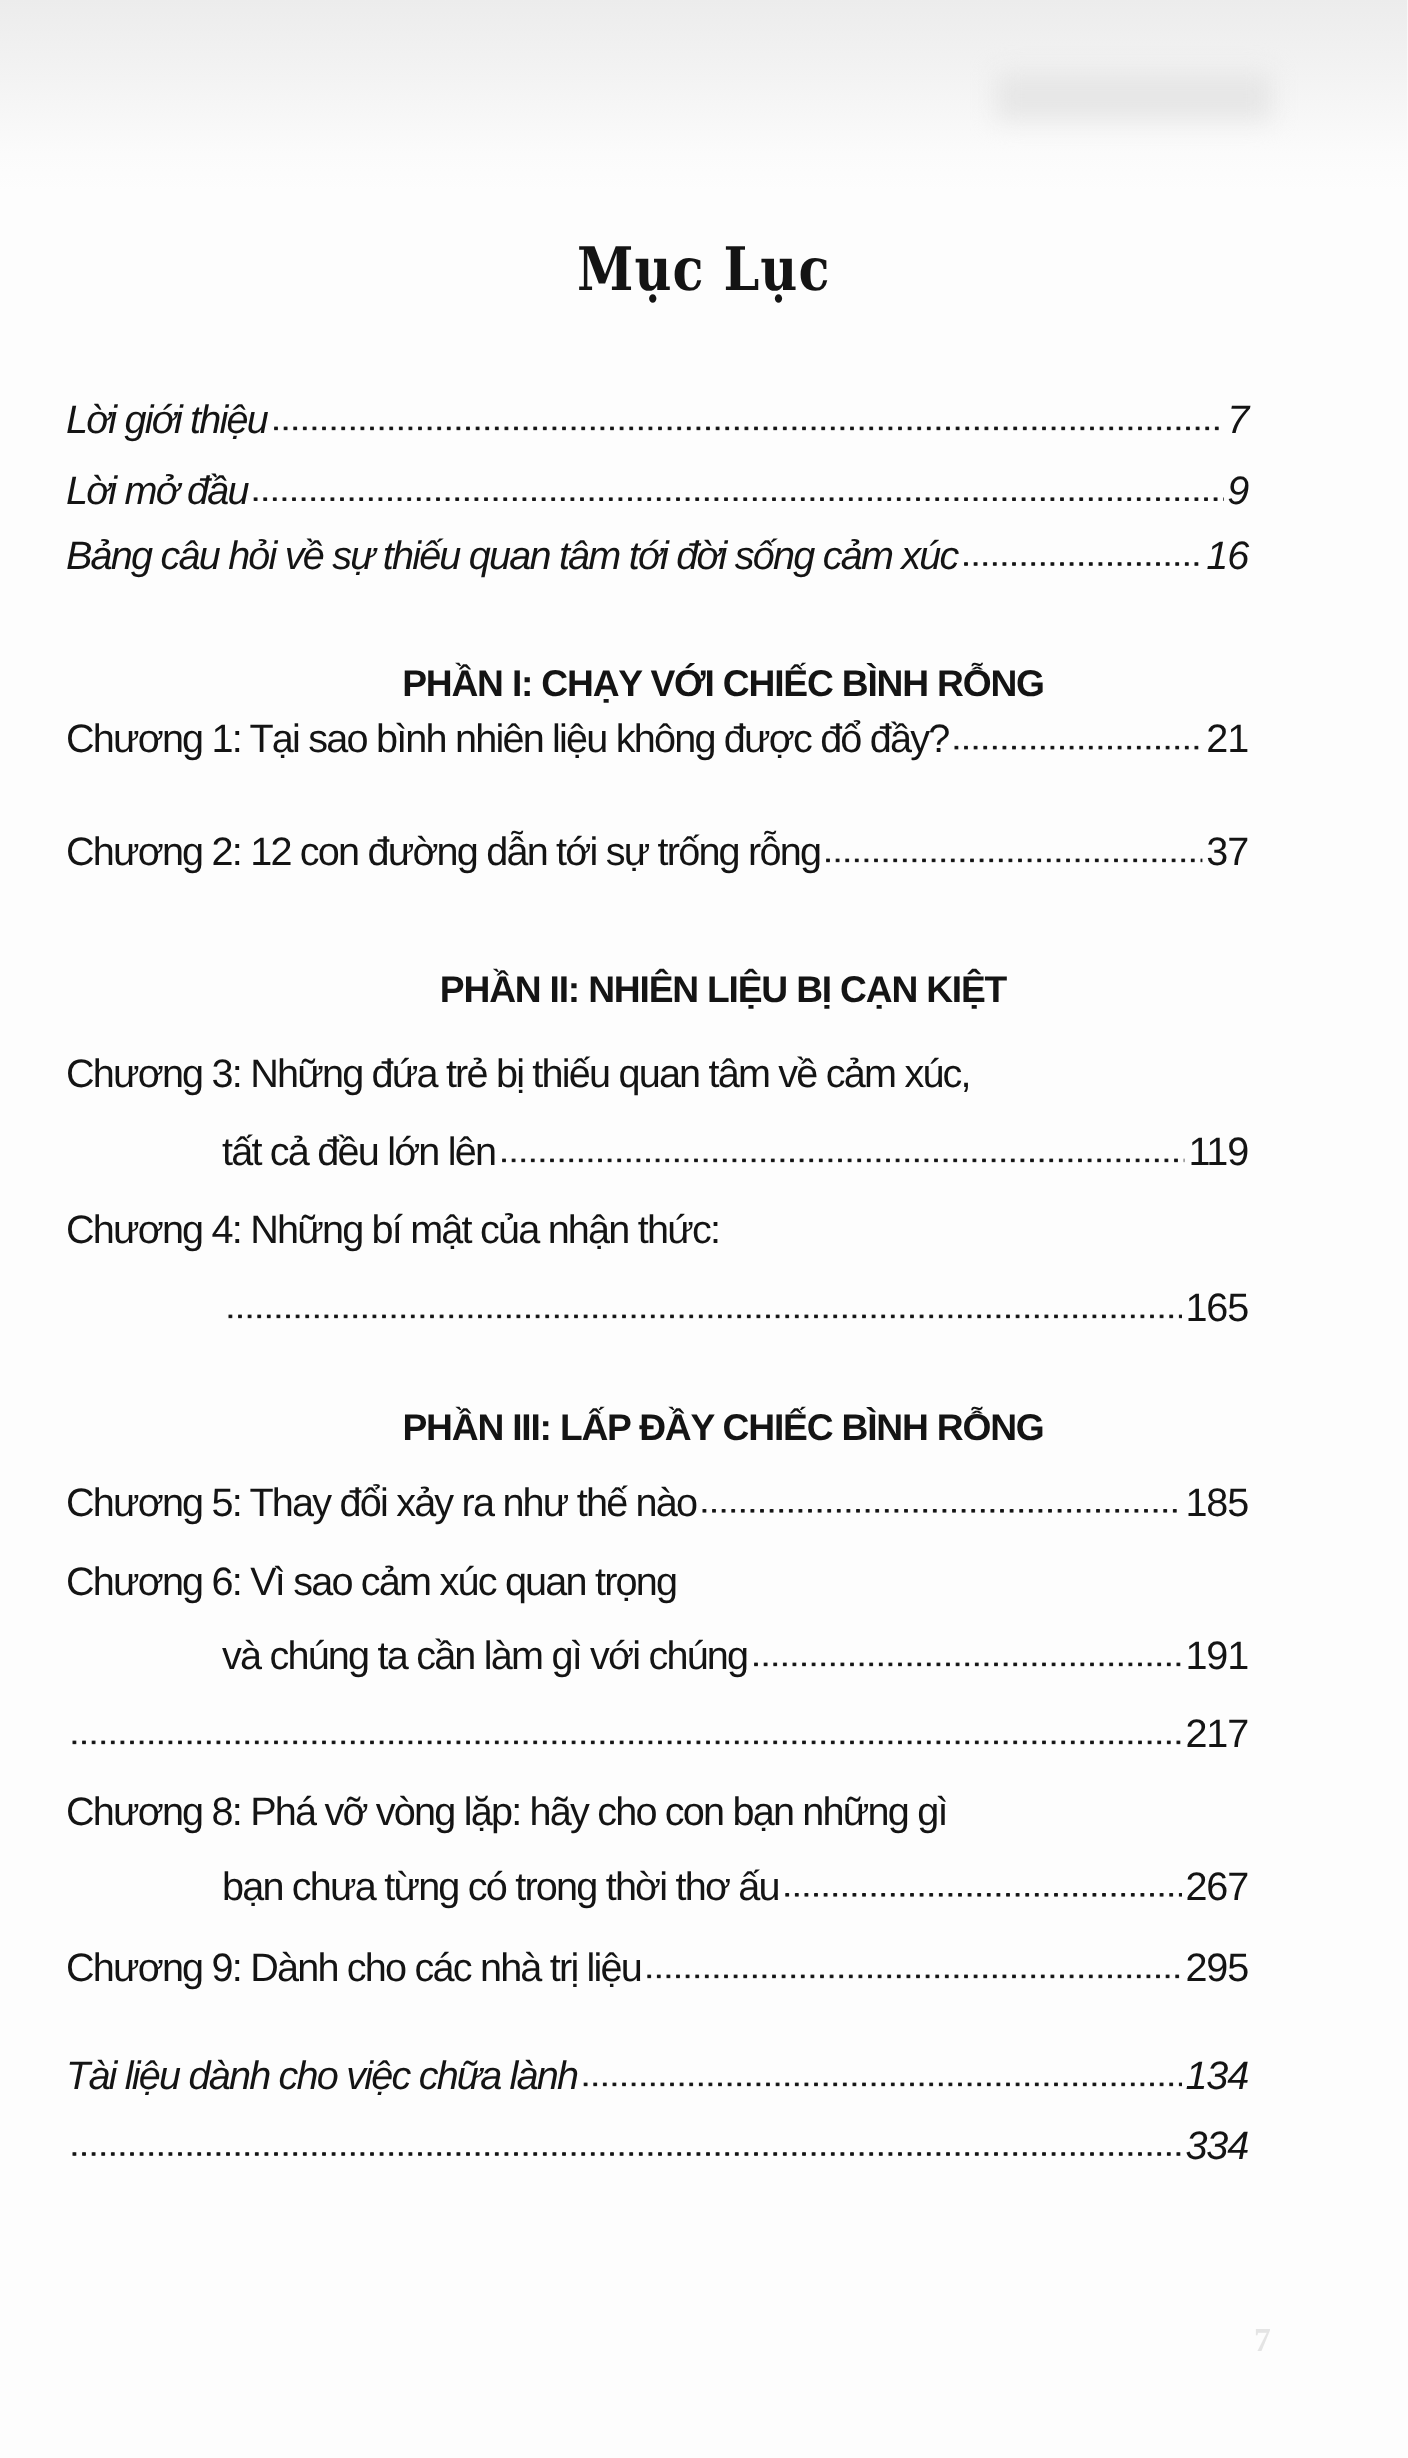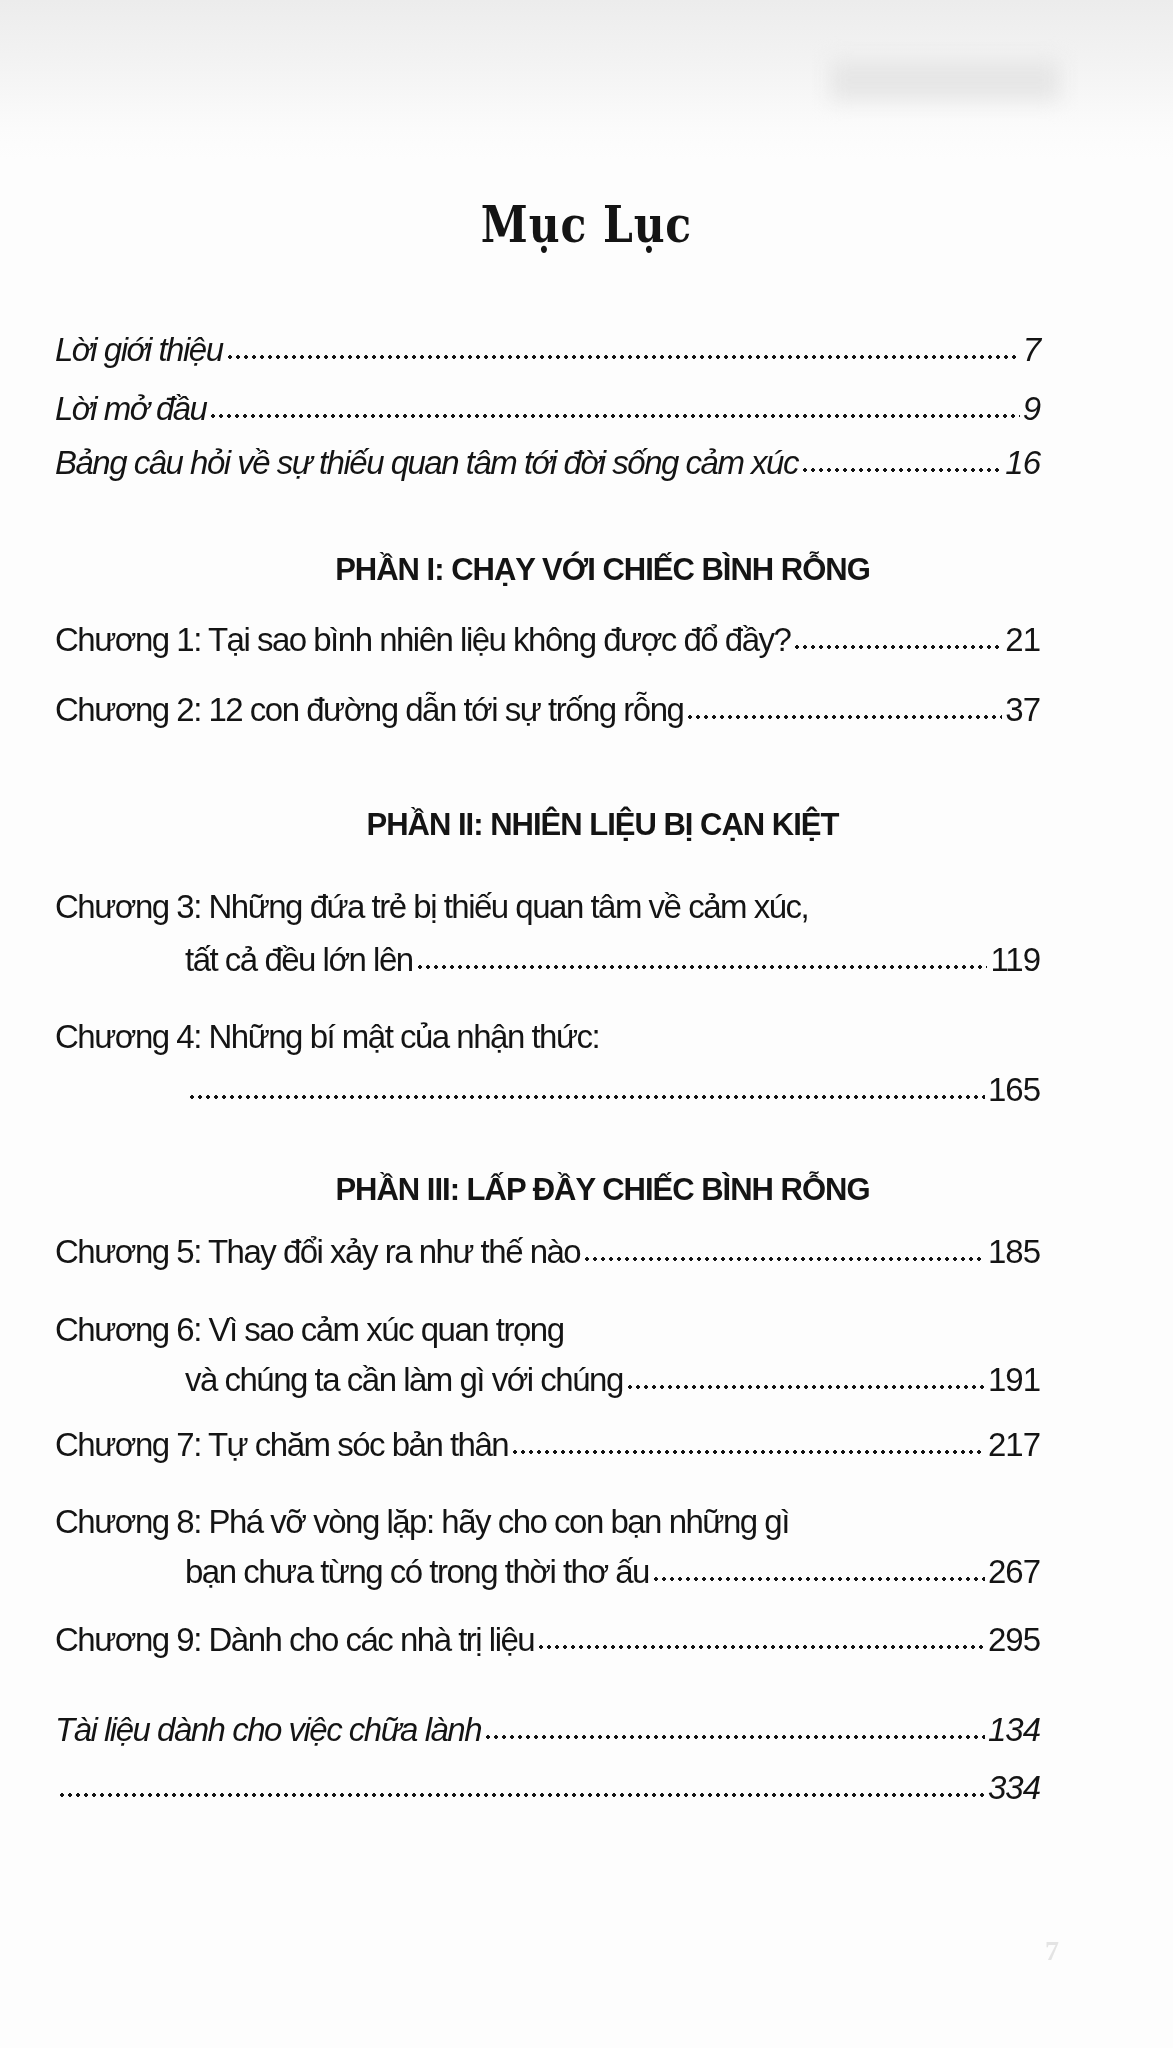--- a/index.html
+++ b/index.html
@@ -34,21 +34,21 @@
   .row .leader {
     flex:1; margin:0 3px; height:6px; align-self:flex-end; margin-bottom:10px;
     background-image:radial-gradient(circle, #141414 1.6px, transparent 1.9px);
     background-size:8px 6px; background-repeat:repeat-x; background-position:left center;
   }
   .row .page { white-space:nowrap; letter-spacing:-1px; }
   .row.italic .label, .row.italic .page { font-style:italic; }
   .row.indent { left:185px; width:855px; }
   .head-only {
     position:absolute; left:55px; font-size:33px; line-height:40px;
-    white-space:nowrap; letter-spacing:-1.5px;margin-top:12px;
+    white-space:nowrap; letter-spacing:-1.5px;
   }
   .part {
     position:absolute; left:16px; width:1173px; text-align:center;
     font-weight:bold; font-size:31px; line-height:40px; letter-spacing:-1px;
   }
 </style>
 </head>
 <body>
 
 <div class="bleed-top"></div>
@@ -66,21 +66,21 @@
   <span class="leader"></span>
   <span class="page">9</span>
 </div>
 <div class="row italic" style="top:443px">
   <span class="label">Bảng câu hỏi về sự thiếu quan tâm tới đời sống cảm xúc</span>
   <span class="leader"></span>
   <span class="page">16</span>
 </div>
 
 <div class="part" style="top:550px">PHẦN I: CHẠY VỚI CHIẾC BÌNH RỖNG</div>
-<div class="row" style="top:620px">
+<div class="row" style="top:596px">
   <span class="label">Chương 1: Tại sao bình nhiên liệu không được đổ đầy?</span>
   <span class="leader"></span>
   <span class="page">21</span>
 </div>
 <div class="row" style="top:690px">
   <span class="label">Chương 2: 12 con đường dẫn tới sự trống rỗng</span>
   <span class="leader"></span>
   <span class="page">37</span>
 </div>
 
@@ -103,21 +103,20 @@
   <span class="leader"></span>
   <span class="page">185</span>
 </div>
 <div class="head-only" style="top:1298px">Chương 6: Vì sao cảm xúc quan trọng</div>
 <div class="row indent" style="top:1360px">
   <span class="label">và chúng ta cần làm gì với chúng</span>
   <span class="leader"></span>
   <span class="page">191</span>
 </div>
 <div class="row" style="top:1425px">
-  <span class="label">Chương 7: Tự chăm sóc bản thân</span>
   <span class="leader"></span>
   <span class="page">217</span>
 </div>
 <div class="head-only" style="top:1490px">Chương 8: Phá vỡ vòng lặp: hãy cho con bạn những gì</div>
 <div class="row indent" style="top:1552px">
   <span class="label">bạn chưa từng có trong thời thơ ấu</span>
   <span class="leader"></span>
   <span class="page">267</span>
 </div>
 <div class="row" style="top:1620px">

